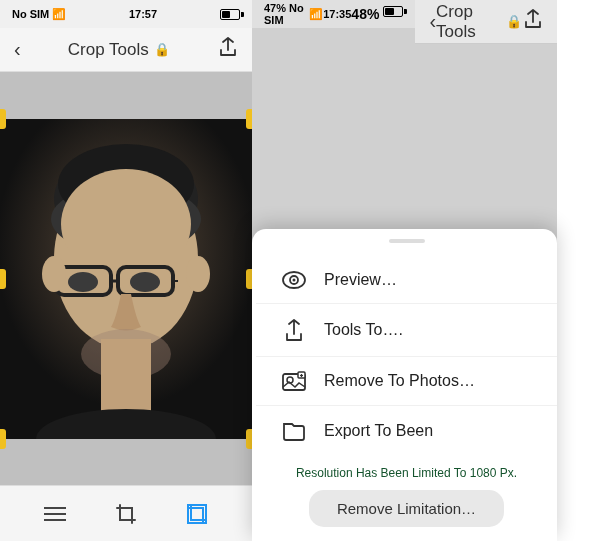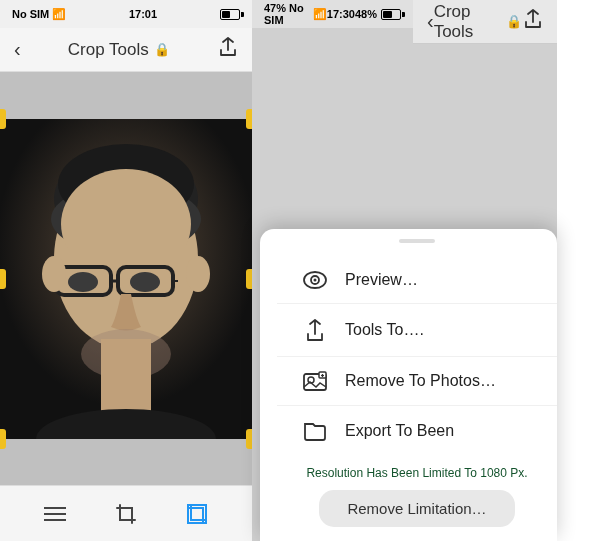--- a/index.html
+++ b/index.html
@@ -195,25 +195,25 @@
       width: 100%;
       height: 100%;
       background: linear-gradient(180deg, #1a1a1a 0%, #2d2d2d 60%, #3d3d2a 100%);
       opacity: 0.6;
     }
 
     
     .action-sheet {
       position: absolute;
       bottom: 0;
-      left: 8px;
+      left: 0;
       right: 0;
       background: #fff;
       border-radius: 14px 14px 0 0;
-      padding: 10px 0 0 17px;
+      padding: 10px 0 0 4px;
       box-shadow: 0 -4px 20px rgba(0,0,0,0.2);
       z-index: 100;
     }
 
     .sheet-handle {
       width: 36px;
       height: 4px;
       background: #ddd;
       border-radius: 2px;
       margin: 0 auto 14px;
@@ -279,23 +279,23 @@
     .status-signal {
       display: flex;
       align-items: center;
       gap: 3px;
       font-size: 11px;
       font-weight: 600;
     }
 
     .status-right {
       display: flex;
-      align-items: flex-end;
+      align-items: flex-start;
       gap: 4px;
-      font-size: 11px;
+      font-size: 14px;
       font-weight: 600;
     }
 
     .battery-icon {
       display: inline-block;
       width: 20px;
       height: 11px;
       border: 1.5px solid #000;
       border-radius: 2px;
       position: relative;
@@ -326,21 +326,21 @@
 </head>
 <body>
 
 <div class="left-panel">
 
   <div class="left-status-bar">
     <div class="status-signal">
       <span>No SIM</span>
       <span>📶</span>
     </div>
-    <span>17:01</span>
+    <span>17:57</span>
     <div class="status-right">
       <span class="battery-icon">
           <span class="battery-fill"></span>
         </span>
     </div>
   </div>
 
   <div class="left-header">
     <button class="back-btn">‹</button>
     <div class="header-title">
@@ -445,21 +445,21 @@
   </div>
 </div>
 
 <div class="right-panel">
 
   <div class="right-status-bar">
     <div class="status-signal">
       <span>47%  No SIM</span>
       <span>📶</span>
     </div>
-    <span>17:30</span>
+    <span>17:35</span>
     <div class="status-right">
       <span>48%</span>
       <span class="battery-icon">
           <span class="battery-fill" style="width:48%"></span>
         </span>
     </div>
   </div>
 
   <div class="right-header">
     <button class="back-btn">‹</button>

